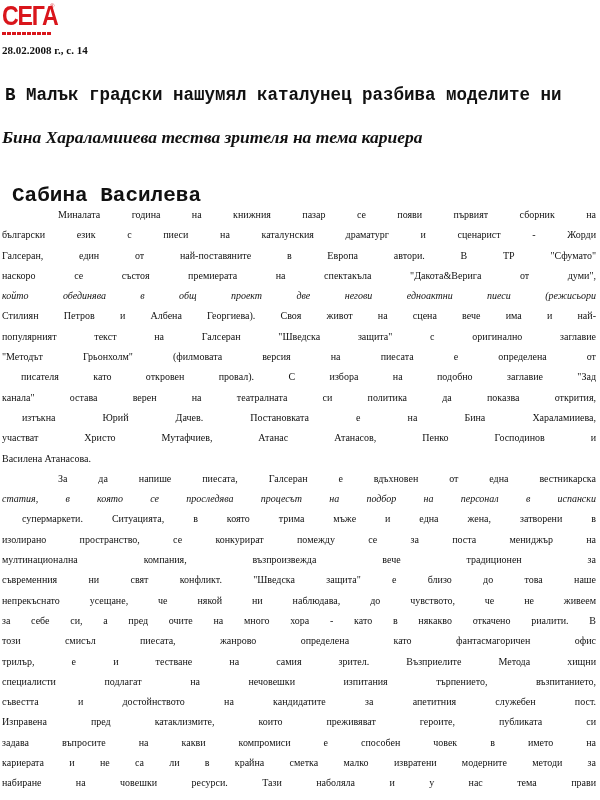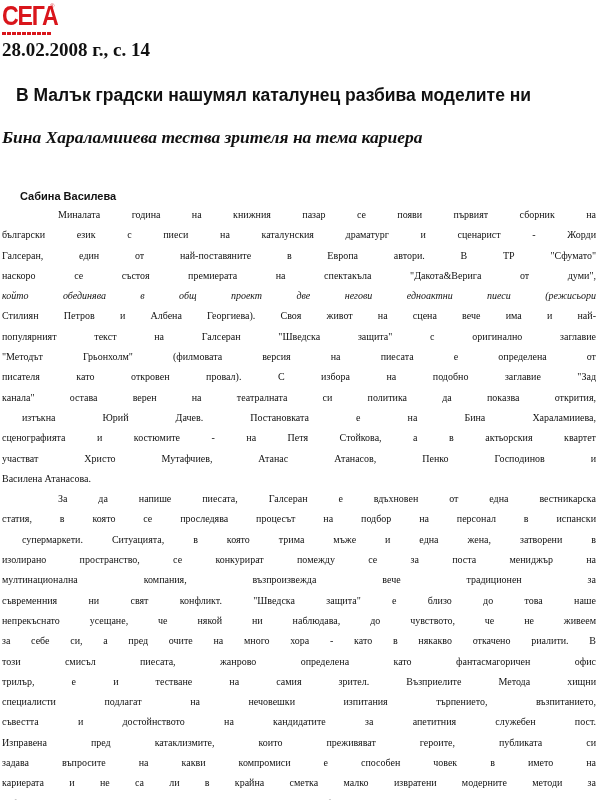--- a/index.html
+++ b/index.html
@@ -50,53 +50,53 @@
       width: 50px;
       height: 3px;
       background: repeating-linear-gradient(90deg, #d9151b 0 4px, #ffffff 4px 5px);
     }
     .dateline {
       position: absolute;
       left: 2px;
       top: 40px;
       font-family: "Liberation Serif", serif;
       font-weight: bold;
-      font-size: 19px;
+      font-size: 11px;
       line-height: 20px;
       color: #111;
       white-space: nowrap;
     }
     .headline {
       position: absolute;
-      left: 16px;
+      left: 5px;
       top: 84px;
-      font-family: Liberation Sans, sans-serif;
+      font-family: Liberation Mono, monospace;
       font-weight: bold;
       font-size: 17.5px;
       line-height: 22px;
       white-space: nowrap;
     }
     .subhead {
       position: absolute;
       left: 2px;
       top: 126px;
       font-family: "Liberation Serif", serif;
       font-weight: bold;
       font-style: italic;
       font-size: 17.5px;
       line-height: 22px;
       white-space: nowrap;
     }
     .author {
       position: absolute;
-      left: 20px;
+      left: 12px;
       top: 186px;
-      font-family: Liberation Sans, sans-serif;
+      font-family: Liberation Mono, monospace;
       font-weight: bold;
-      font-size: 11px;
+      font-size: 21px;
       line-height: 20px;
       white-space: nowrap;
     }
     .body-text {
       position: absolute;
       left: 2px;
       top: 205px;
       width: 594px;
     }
     .line {
@@ -141,30 +141,29 @@
 
 <div class="body-text">
   <span class="line indent"><span style="display: inline;">Миналата година на книжния пазар се появи първият сборник на</span></span>
   <span class="line"><span style="display: inline;">български език с пиеси на каталунския драматург и сценарист - Жорди</span></span>
   <span class="line"><span style="display: inline;">Галсеран, един от най-поставяните в Европа автори. В ТР "Сфумато"</span></span>
   <span class="line"><span style="display: inline;">наскоро се състоя премиерата на спектакъла "Дакота&amp;Верига от думи",</span></span>
   <span class="line"><span style="display: inline; font-style: italic;">който обединява в общ проект две негови едноактни пиеси (режисьори</span></span>
   <span class="line"><span style="display: inline; font-family: Liberation Serif, serif;">Стилиян Петров и Албена Георгиева). Своя живот на сцена вече има и най-</span></span>
   <span class="line"><span style="display: inline;">популярният текст на Галсеран "Шведска защита" с оригинално заглавие</span></span>
   <span class="line"><span style="display: inline;">"Методът Грьонхолм" (филмовата версия на пиесата е определена от</span></span>
-  <span class="line"><span style="display: inline;">писателя като откровен провал). С избора на подобно заглавие "Зад</span></span>
+  <span class="line"><span style="display: inline; margin-left: 19px;">писателя като откровен провал). С избора на подобно заглавие "Зад</span></span>
   <span class="line"><span style="display: inline;">канала" остава верен на театралната си политика да показва открития,</span></span>
   <span class="line"><span style="display: inline; margin-left: 20px;">изтъкна Юрий Дачев. Постановката е на Бина Хараламииева,</span></span>
-  <span class="line"><span style="display: inline;">сценографията и костюмите - на Петя Стойкова, а в актьорския квартет</span></span>
   <span class="line"><span style="display: inline;">участват Христо Мутафчиев, Атанас Атанасов, Пенко Господинов и</span></span>
   <span class="line last">
       <span>Василена Атанасова.</span>
     </span>
   <span class="line indent"><span style="display: inline;">За да напише пиесата, Галсеран е вдъхновен от една вестникарска</span></span>
-  <span class="line"><span style="display: inline;">статия, в която се проследява процесът на подбор на персонал в испански</span></span>
+  <span class="line"><span style="display: inline; font-style: italic;">статия, в която се проследява процесът на подбор на персонал в испански</span></span>
   <span class="line"><span style="display: inline; margin-left: 20px;">супермаркети. Ситуацията, в която трима мъже и една жена, затворени в</span></span>
   <span class="line"><span style="display: inline;">изолирано пространство, се конкурират помежду се за поста мениджър на</span></span>
   <span class="line"><span style="display: inline;">мултинационална компания, възпроизвежда вече традиционен за</span></span>
   <span class="line"><span style="display: inline;">съвременния ни свят конфликт. "Шведска защита" е близо до това наше</span></span>
   <span class="line"><span style="display: inline;">непрекъснато усещане, че някой ни наблюдава, до чувството, че не живеем</span></span>
   <span class="line"><span style="display: inline;">за себе си, а пред очите на много хора - като в някакво откачено риалити. В</span></span>
   <span class="line"><span style="display: inline;">този смисъл пиесата, жанрово определена като фантасмагоричен офис</span></span>
   <span class="line"><span style="display: inline;">трилър, е и тестване на самия зрител. Възприелите Метода хищни</span></span>
   <span class="line"><span style="display: inline;">специалисти подлагат на нечовешки изпитания търпението, възпитанието,</span></span>
   <span class="line"><span style="display: inline;">съвестта и достойнството на кандидатите за апетитния служебен пост.</span></span>

